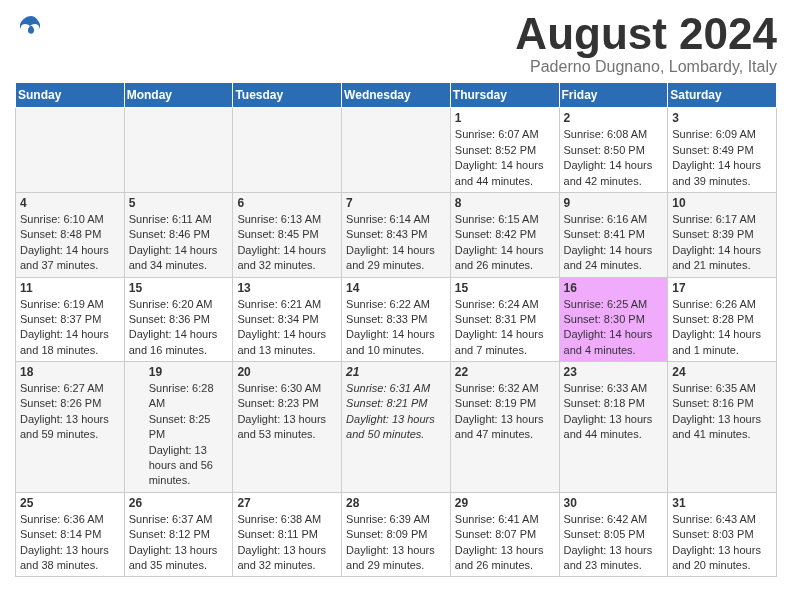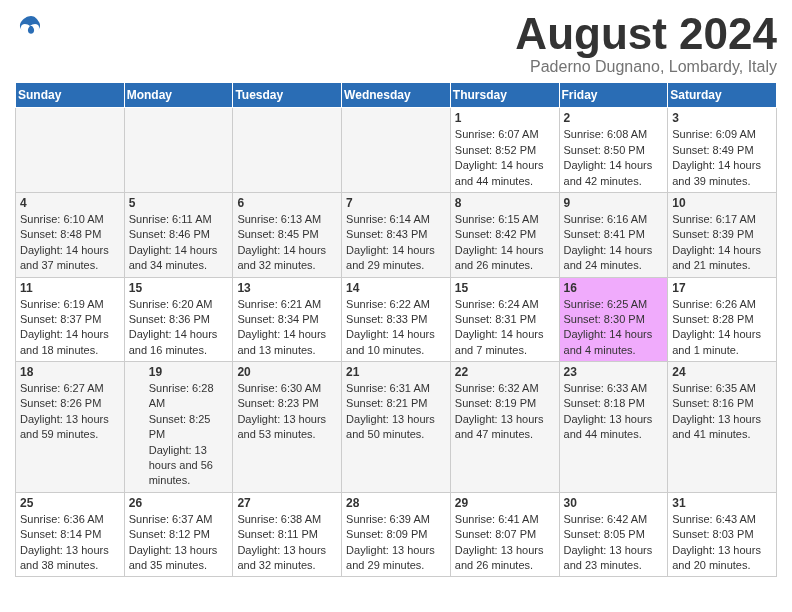--- a/index.html
+++ b/index.html
@@ -217,21 +217,21 @@
           <div class="day-info">Sunrise: 6:27 AM<br>Sunset: 8:26 PM<br>Daylight: 13 hours and 59 minutes.</div>
         </td>
         <td style="background: rgb(245, 245, 245); padding-left: 24px;">
           <span class="day-num">19</span>
           <div class="day-info">Sunrise: 6:28 AM<br>Sunset: 8:25 PM<br>Daylight: 13 hours and 56 minutes.</div>
         </td>
         <td style="background: rgb(245, 245, 245);">
           <span class="day-num">20</span>
           <div class="day-info">Sunrise: 6:30 AM<br>Sunset: 8:23 PM<br>Daylight: 13 hours and 53 minutes.</div>
         </td>
-        <td style="background: rgb(245, 245, 245);">
+        <td style="background: rgb(245, 245, 245); font-style: italic;">
           <span class="day-num">21</span>
           <div class="day-info">Sunrise: 6:31 AM<br>Sunset: 8:21 PM<br>Daylight: 13 hours and 50 minutes.</div>
         </td>
         <td style="background: rgb(245, 245, 245);">
           <span class="day-num">22</span>
           <div class="day-info">Sunrise: 6:32 AM<br>Sunset: 8:19 PM<br>Daylight: 13 hours and 47 minutes.</div>
         </td>
         <td style="background: rgb(245, 245, 245);">
           <span class="day-num">23</span>
           <div class="day-info">Sunrise: 6:33 AM<br>Sunset: 8:18 PM<br>Daylight: 13 hours and 44 minutes.</div>

